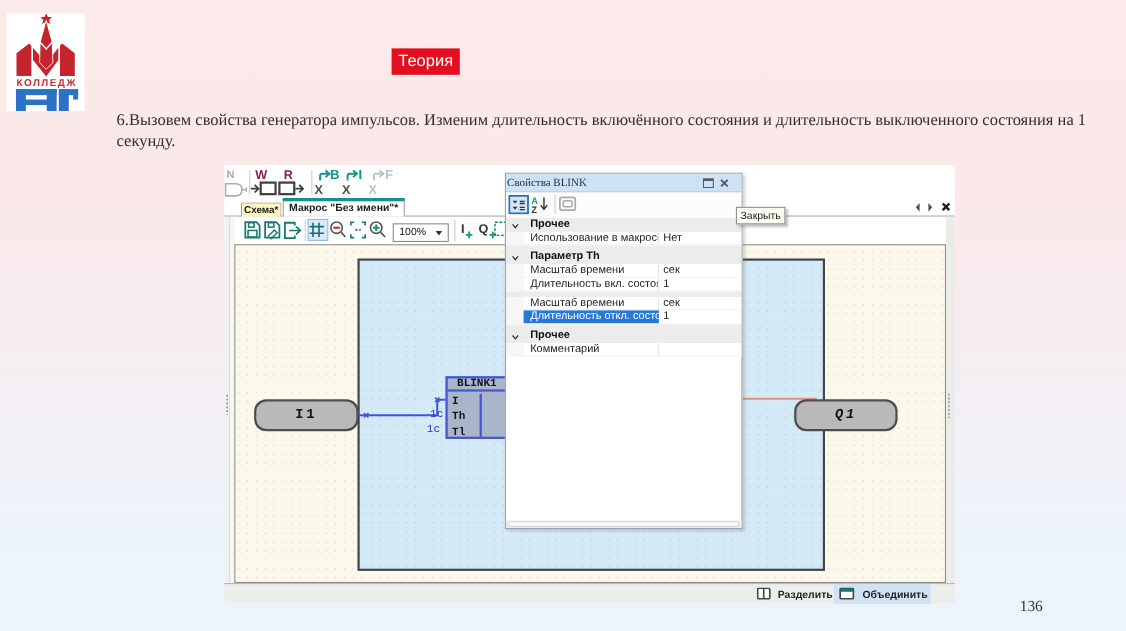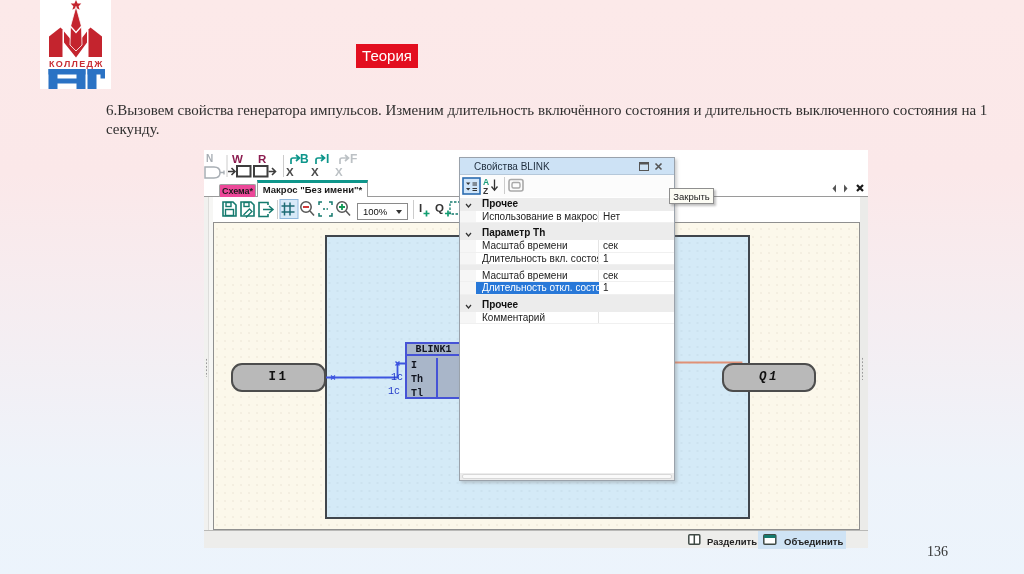--- a/index.html
+++ b/index.html
@@ -3,32 +3,32 @@
 <meta charset="utf-8">
 <style>
 * { margin:0; padding:0; box-sizing:border-box; }
 html,body { width:1024px; height:574px; overflow:hidden; }
 #slide {
   position:relative; width:1024px; height:574px;
   background:linear-gradient(180deg,#fce9e9 0%,#fbe8e9 30%,#f5edf1 55%,#eef3fa 82%,#ecf4fc 100%);
   font-family:"Liberation Sans",sans-serif;
 }
 .abs { position:absolute; }
-#logo { left:6px; top:0; width:71px; height:89px; background:#fff;margin-left:34px; }
+#logo { left:6px; top:12px; width:71px; height:89px; background:#fff; }
 #theory { left:356px; top:44px; width:62px; height:24px; background:#e30e1f; color:#fff;
   font-size:15px; text-align:center; line-height:24px; }
 #para { left:106px; top:101px; width:892px; font-family:"Liberation Serif",serif;
   font-size:15px; line-height:19px; color:#2f2f2f; }
 #pagenum { left:927px; top:544px; font-family:"Liberation Serif",serif; font-size:14px; color:#333; }
 
 
 #app { left:204px; top:150px; width:664px; height:398px; font-size:10px; color:#222; }
 #topbar { position:absolute; left:0; top:0; width:664px; height:31px; background:#fff; }
 #tabrow { position:absolute; left:0; top:31px; width:664px; height:16px; background:#fff; border-bottom:1px solid #9a9a9a; }
-.tab1 { position:absolute; left:15px; top:3px; width:37px; height:13px; background:#ec4899;
+.tab1 { position:absolute; left:15px; top:3px; width:37px; height:13px; background:#fef9c3;
   border:1px solid #a0a0a0; border-bottom:none; border-radius:2px 2px 0 0;
   font-size:9px; font-weight:bold; text-align:center; line-height:12px; color:#1a1a1a;}
 .tab2 { position:absolute; left:53px; top:-1px; width:111px; height:17px; background:#fff;
   border:1px solid #a0a0a0; border-bottom:none; border-top:3px solid #0e968b;
   font-size:9.5px; font-weight:bold; text-align:center; line-height:13px; color:#1a1a1a;}
 #toolbar2 { position:absolute; left:0; top:47px; width:664px; height:25px; background:#fff; }
 #combo { position:absolute; left:153px; top:6px; width:51px; height:17px; border:1px solid #8a8a8a;
   background:#fff; font-size:9.5px; line-height:15px; padding-left:5px; color:#111;}
 #combo:after { content:""; position:absolute; right:5px; top:6px; width:0; height:0;
   border-left:3.5px solid transparent; border-right:3.5px solid transparent; border-top:4.5px solid #333; }
@@ -58,21 +58,21 @@
 #blink .r { position:absolute; left:4px; font-size:10px; }
 .pinlab { position:absolute; font-family:"Liberation Mono",monospace; font-weight:normal; font-size:10px; color:#2038c8; }
 #statusbar { position:absolute; left:0; top:380px; width:664px; height:18px; background:#ededeb; border-top:1px solid #b9b9b7; }
 #btn-join { position:absolute; left:554px; top:0px; width:88px; height:18px; background:#cfe3f5; }
 .sbtxt { position:absolute; top:4.5px; font-size:9.5px; font-weight:bold; color:#222; }
 
 
 #props { left:459px; top:157px; width:216px; height:324px; background:#fff;
   border:1px solid #9aa2ab; box-shadow:2px 2px 3px rgba(120,120,120,.35); font-size:10px; }
 #ptitle { position:absolute; left:0; top:0; width:214px; height:17px; background:#cde2f5;
-  border-bottom:1px solid #b5c8da; font-size:10px; color:#1f2d3d; line-height:17px; padding-left:14px; }
+  border-bottom:1px solid #b5c8da; font-size:10px; color:#1f2d3d; line-height:17px; padding-left:1px;font-family:Liberation Serif, serif; }
 #ptools { position:absolute; left:0; top:17px; width:214px; height:22px; background:#fcfcfc; }
 #pgrid { position:absolute; left:0; top:40px; width:214px; }
 .prow { position:relative; width:214px; height:12.6px; font-size:10px; line-height:12.6px; overflow:hidden; }
 .prow.cat { background:#ececec; font-weight:bold; color:#111; }
 .prow.itm { background:#fff; border-bottom:1px solid #f0f0f0; color:#222; }
 .prow .nm { position:absolute; left:22px; top:0; width:117px; height:100%; overflow:hidden; white-space:nowrap; }
 .prow .vl { position:absolute; left:140px; top:0; width:74px; height:100%; overflow:hidden; white-space:nowrap; padding-left:3px; }
 .prow.itm .nm { border-right:1px solid #e4e4e4; }
 .prow.itm.sel .nm { left:16px; width:123px; padding-left:6px; background:#2878d8; color:#fff; border-right:none; }
 .psep { width:214px; height:4.3px; background:#ececec; }

